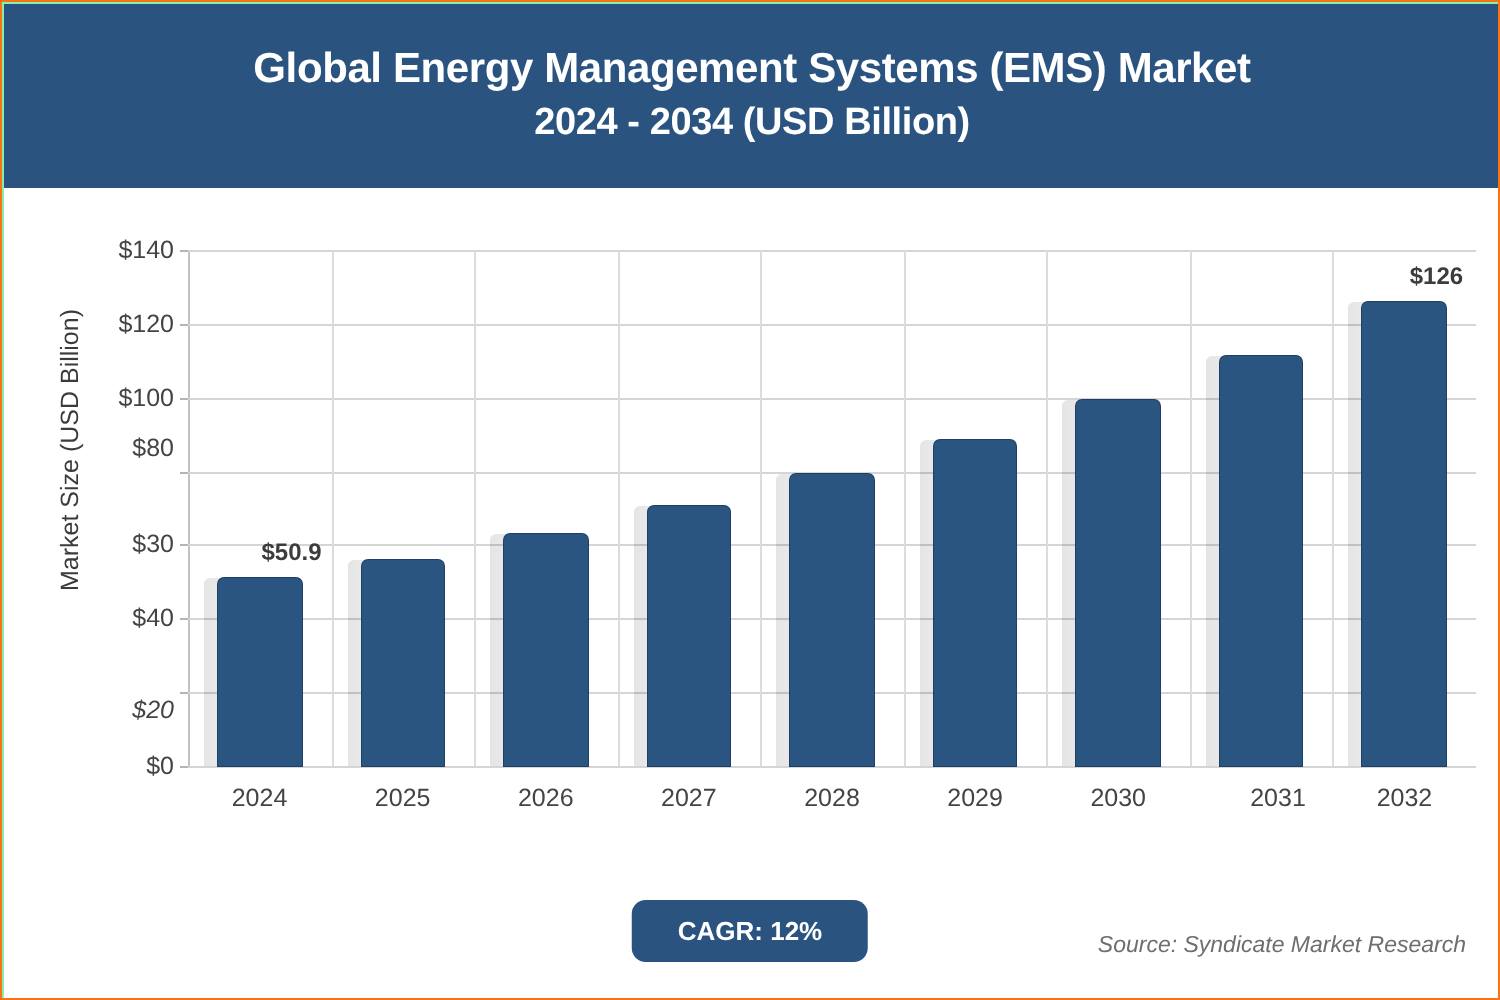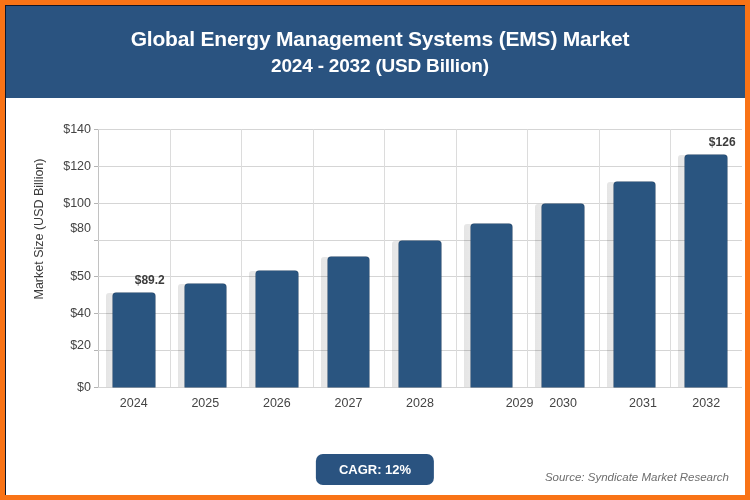--- a/index.html
+++ b/index.html
@@ -7,22 +7,22 @@
     padding: 0;
     background: #ffffff;
   }
   body {
     font-family: "Liberation Sans", sans-serif;
   }
   #figure {
     position: relative;
     width: 750px;
     height: 500px;
-    background: #0f172a;
-    border: 5px solid #f97316;
+    background: #86efac;
+    border: 1px solid #f97316;
     box-sizing: border-box;
     overflow: hidden;
   }
   
   #header {
     position: absolute;
     left: 1px;
     top: 1px;
     width: 748px;
     height: 92px;
@@ -175,76 +175,76 @@
     white-space: nowrap;
   }
 </style>
 </head>
 <body>
 
 <div id="figure">
 
   <div id="header">
     <div class="title-line">Global Energy Management Systems (EMS) Market</div>
-    <div class="title-line sub">2024 - 2032 (USD Billion)</div>
+    <div class="title-line sub">2024 - 2034 (USD Billion)</div>
   </div>
 
   <div id="chart-area">
     <div id="ylabel">Market Size (USD Billion)</div>
     <div id="plot">
       <div class="axis-left"></div>
       <div class="axis-bottom"></div>
     <div class="gridline" style="top: 258px;"></div>
         <div class="ytick-mark" style="top: 258px;"></div>
         <div class="ytick" style="top: 258px;">$0</div>
         <div class="gridline" style="top: 221.143px;"></div>
         <div class="ytick-mark" style="top: 221.143px;"></div>
-        <div class="ytick" style="top: 216px;">$20</div>
+        <div class="ytick" style="top: 230px; font-style: italic;">$20</div>
         <div class="gridline" style="top: 184.286px;"></div>
         <div class="ytick-mark" style="top: 184.286px;"></div>
         <div class="ytick" style="top: 184.286px;">$40</div>
         <div class="gridline" style="top: 147.429px;"></div>
         <div class="ytick-mark" style="top: 147.429px;"></div>
-        <div class="ytick" style="top: 147.429px;">$50</div>
+        <div class="ytick" style="top: 147.429px;">$30</div>
         <div class="gridline" style="top: 110.571px;"></div>
         <div class="ytick-mark" style="top: 110.571px;"></div>
         <div class="ytick" style="top: 99px;">$80</div>
         <div class="gridline" style="top: 73.7143px;"></div>
         <div class="ytick-mark" style="top: 73.7143px;"></div>
         <div class="ytick" style="top: 73.7143px;">$100</div>
         <div class="gridline" style="top: 36.8571px;"></div>
         <div class="ytick-mark" style="top: 36.8571px;"></div>
         <div class="ytick" style="top: 36.8571px;">$120</div>
         <div class="gridline" style="top: 0px;"></div>
         <div class="ytick-mark" style="top: 0px;"></div>
         <div class="ytick" style="top: 0px;">$140</div>
         <div class="bar-shadow" style="left: 8.02667px; width: 48.5022px; height: 93.8014px;"></div>
         <div class="bar" title="2024: 50.9" style="left: 15.0267px; width: 41.5022px; height: 93.8014px;"></div>
-        <div class="bar-label" style="left: 35.7778px; bottom: 99.8014px;">$89.2</div>
+        <div class="bar-label" style="left: 35.7778px; bottom: 99.8014px;">$50.9</div>
         <div class="xtick" style="left: 35.7778px;">2024</div>
         <div class="vgrid" style="left: 71.5556px;"></div>
         <div class="bar-shadow" style="left: 79.5822px; width: 48.5022px; height: 103.2px;"></div>
         <div class="bar" title="2025: 56" style="left: 86.5822px; width: 41.5022px; height: 103.2px;"></div>
         <div class="xtick" style="left: 107.333px;">2025</div>
         <div class="vgrid" style="left: 143.111px;"></div>
         <div class="bar-shadow" style="left: 151.138px; width: 48.5022px; height: 116.1px;"></div>
         <div class="bar" title="2026: 63" style="left: 158.138px; width: 41.5022px; height: 116.1px;"></div>
         <div class="xtick" style="left: 178.889px; text-align: right;">2026</div>
         <div class="vgrid" style="left: 214.667px;"></div>
         <div class="bar-shadow" style="left: 222.693px; width: 48.5022px; height: 129.921px;"></div>
         <div class="bar" title="2027: 70.5" style="left: 229.693px; width: 41.5022px; height: 129.921px;"></div>
         <div class="xtick" style="left: 250.444px;">2027</div>
         <div class="vgrid" style="left: 286.222px;"></div>
         <div class="bar-shadow" style="left: 294.249px; width: 48.5022px; height: 145.586px;"></div>
         <div class="bar" title="2028: 79" style="left: 301.249px; width: 41.5022px; height: 145.586px;"></div>
         <div class="xtick" style="left: 322px;">2028</div>
         <div class="vgrid" style="left: 357.778px;"></div>
         <div class="bar-shadow" style="left: 365.804px; width: 48.5022px; height: 163.093px;"></div>
         <div class="bar" title="2029: 88.5" style="left: 372.804px; width: 41.5022px; height: 163.093px;"></div>
-        <div class="xtick" style="left: 393.556px; margin-left: 28px;">2029</div>
+        <div class="xtick" style="left: 393.556px;">2029</div>
         <div class="vgrid" style="left: 429.333px;"></div>
         <div class="bar-shadow" style="left: 437.36px; width: 48.5022px; height: 183.364px;"></div>
         <div class="bar" title="2030: 99.5" style="left: 444.36px; width: 41.5022px; height: 183.364px;"></div>
         <div class="xtick" style="left: 465.111px;">2030</div>
         <div class="vgrid" style="left: 500.889px;"></div>
         <div class="bar-shadow" style="left: 508.916px; width: 48.5022px; height: 205.479px;"></div>
         <div class="bar" title="2031: 111.5" style="left: 515.916px; width: 41.5022px; height: 205.479px;"></div>
         <div class="xtick" style="left: 545px;">2031</div>
         <div class="vgrid" style="left: 572.444px;"></div>
         <div class="bar-shadow" style="left: 580.471px; width: 48.5022px; height: 232.2px;"></div>

